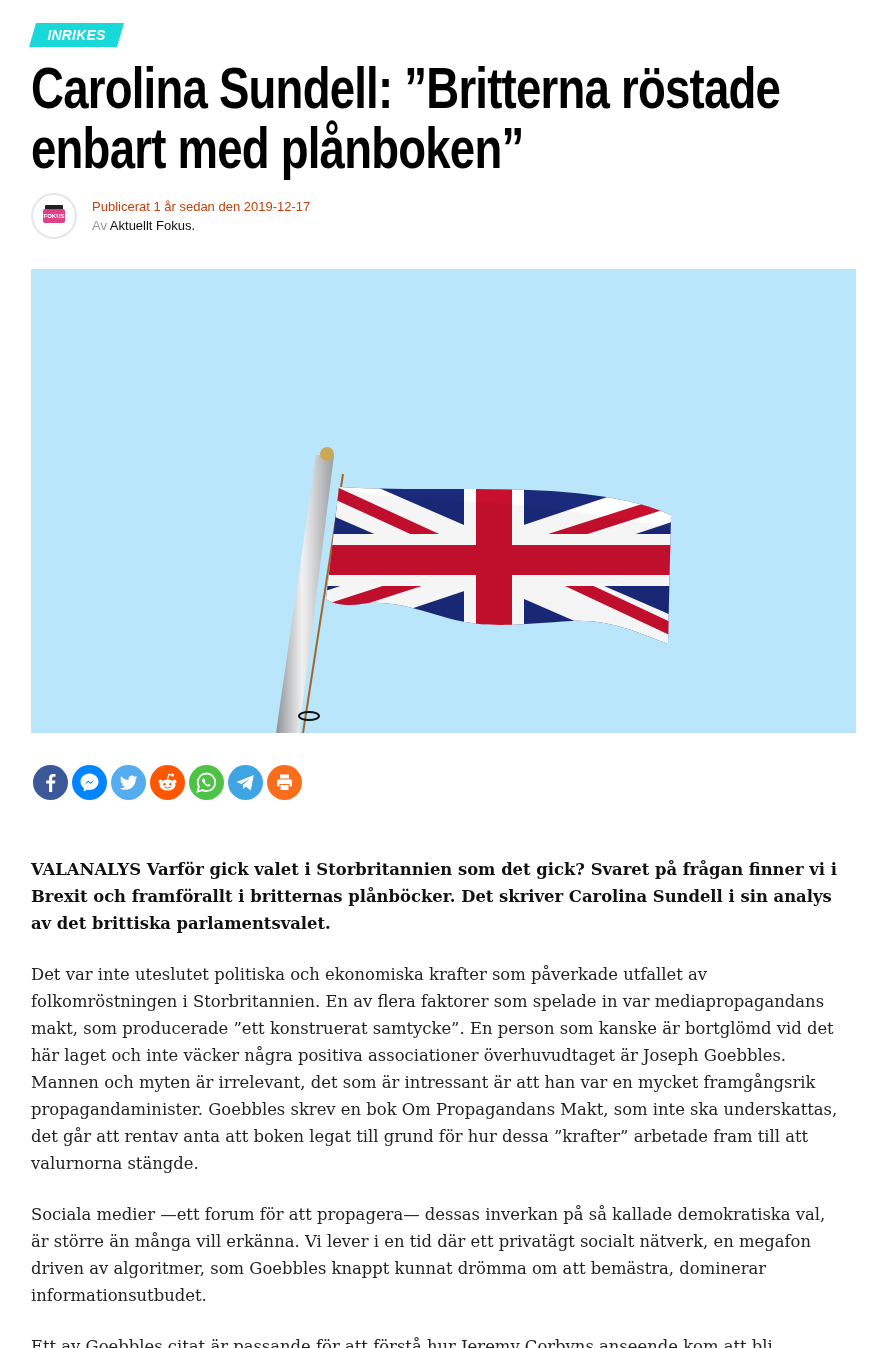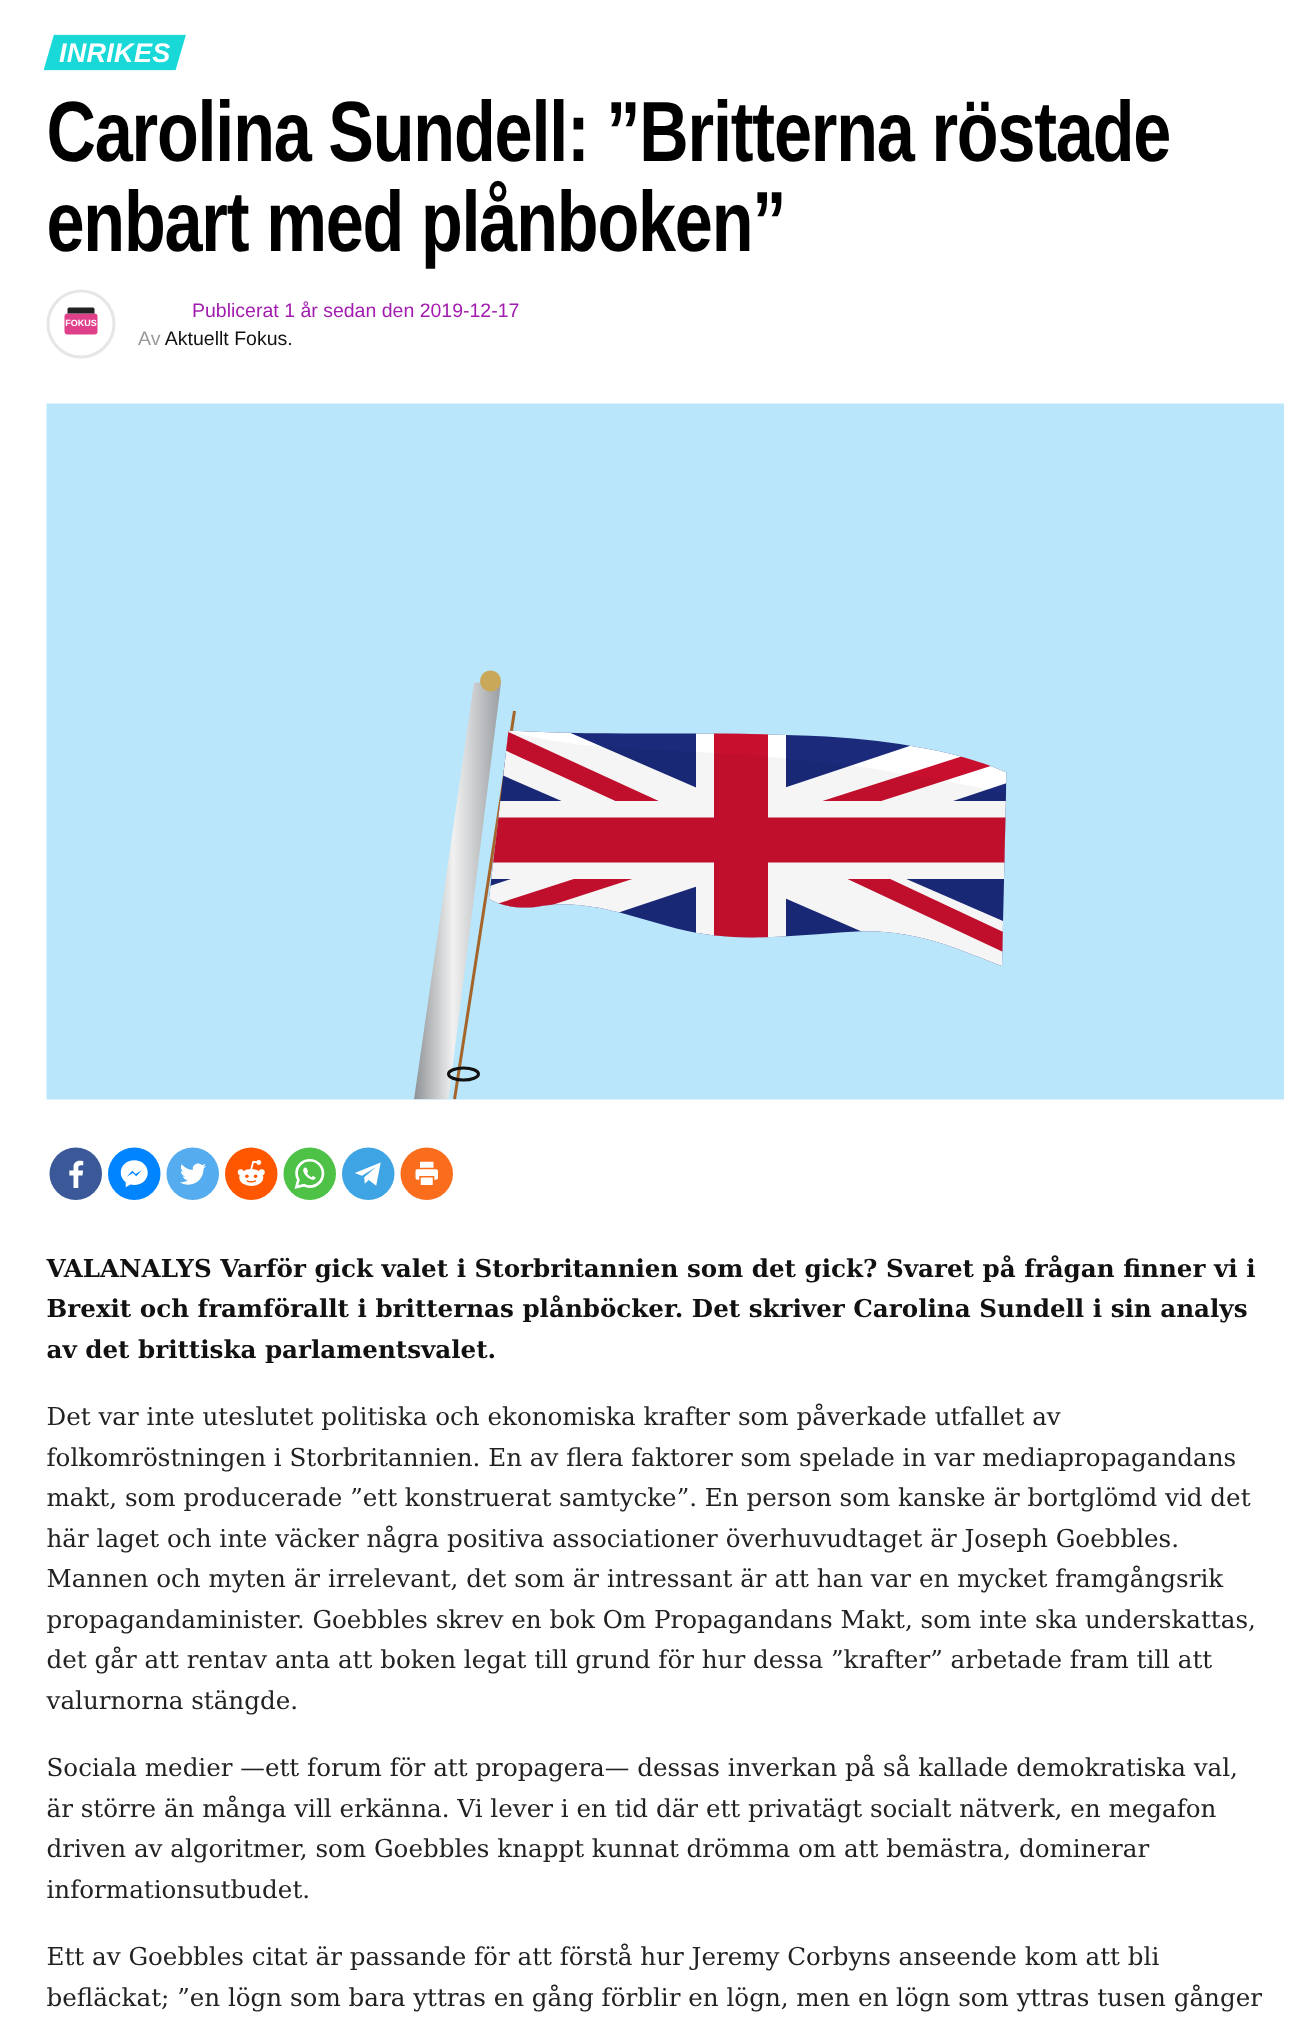--- a/index.html
+++ b/index.html
@@ -6,21 +6,21 @@
   html, body { background: #ffffff; }
   body { width: 874px; height: 1348px; overflow: hidden; position: relative; font-family: "Liberation Sans", sans-serif; color: #111; }
 
   .category-badge {
     position: absolute; left: 29px; top: 23px; height: 24px; width: 95px;
     background: #18d8d8;
     clip-path: polygon(7px 0, 100% 0, calc(100% - 7px) 100%, 0 100%);
     display: flex; align-items: center; justify-content: center;
   }
   .category-badge span {
-    color: #fff; font-weight: bold; font-style: italic; font-size: 18px; letter-spacing: 0.2px;
+    color: #fff; font-weight: bold; font-style: italic; font-size: 14px; letter-spacing: 0.2px;
     font-family: "Liberation Sans", sans-serif;
   }
 
   .title {
     position: absolute; left: 31px; top: 58px; width: 830px;
     font-family: "Liberation Sans Narrow", "Liberation Sans", sans-serif;
     font-weight: bold; font-size: 57px; line-height: 60px; letter-spacing: -1px;
     color: #000;
     transform: scaleX(0.80); transform-origin: left top;
     width: 1040px;
@@ -34,21 +34,21 @@
   .avatar-logo {
     width: 22px; height: 14px; background: #e0408a; border-radius: 2px;
     display: flex; align-items: center; justify-content: center;
     font-size: 6px; color: #fff; font-weight: bold; position: relative;
   }
   .avatar-logo::before {
     content: ""; position: absolute; top: -4px; left: 2px; width: 18px; height: 4px;
     background: #222; border-radius: 1px 1px 0 0;
   }
   .meta-text { margin-left: 15px; font-size: 13px; line-height: 19px; }
-  .meta-date { color: #a21caf; margin-left: 36px; }
+  .meta-date { color: #c2410c; }
   .meta-by { color: #9a9a9a; }
   .meta-by b { color: #111; font-weight: normal; }
 
   .hero {
     position: absolute; left: 31px; top: 269px; width: 825px; height: 464px;
     background: #b9e6fb; overflow: hidden;
   }
   .hero svg { position: absolute; left: 0; top: 0; }
 
   .share-bar { position: absolute; left: 33px; top: 765px; display: flex; gap: 4px; }
@@ -56,21 +56,21 @@
     width: 35px; height: 35px; border-radius: 50%;
     display: flex; align-items: center; justify-content: center;
   }
   .share-btn svg { display: block; }
 
   .article {
     position: absolute; left: 31px; top: 832px; width: 815px;
     font-family: "DejaVu Serif", "Liberation Serif", serif;
     font-size: 16.4px; line-height: 27px; color: #222;
   }
-  .article p { margin-bottom: 18px; }
+  .article p { margin-bottom: 18px; margin-top: 24px; }
   .article p.lead { font-weight: bold; color: #111; font-size: 16.4px; }
 </style>
 </head>
 <body>
 
 <div class="category-badge">
   <span>INRIKES</span>
 </div>
 
 <h1 class="title">Carolina Sundell: ”Britterna röstade enbart med plånboken”</h1>

